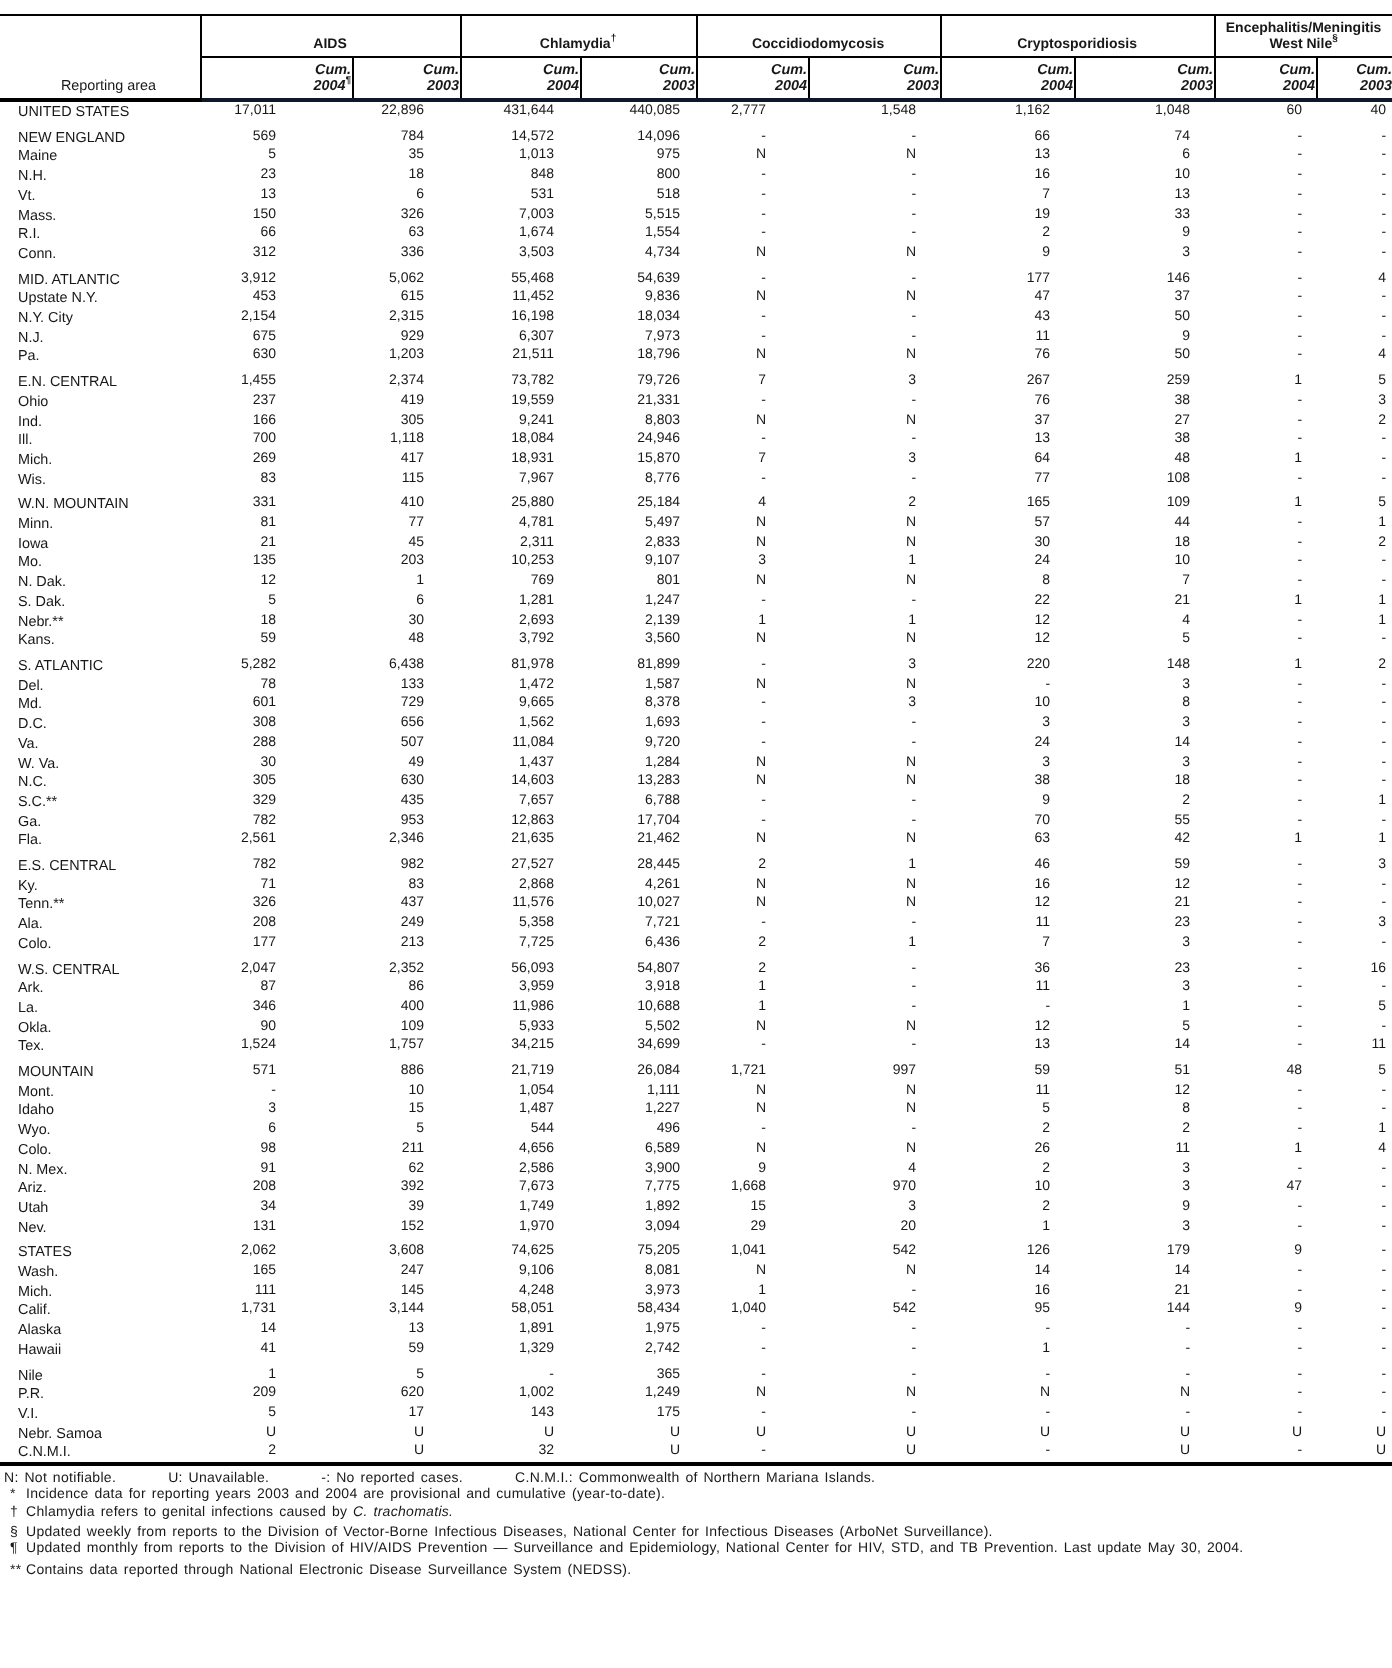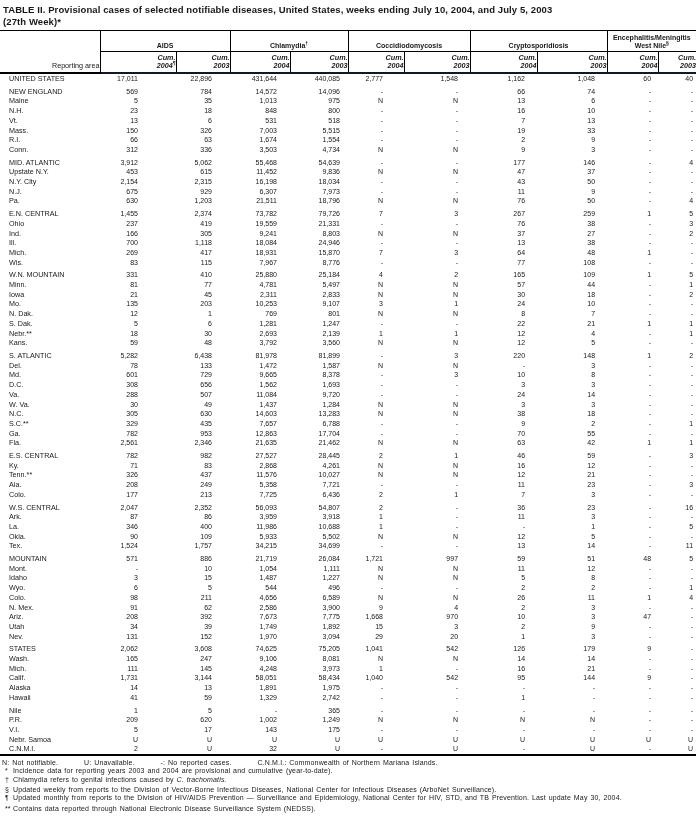--- a/index.html
+++ b/index.html
@@ -1,21 +1,21 @@
 <!DOCTYPE html>
 <html><head>
 <meta charset="utf-8">
 <style>
   html,body{margin:0;padding:0;background:#fff;}
   body{width:696px;height:834px;color:#181818;font-family:"Liberation Sans",sans-serif;overflow:hidden;}
   .page{position:relative;width:696px;padding-top:4px;box-sizing:border-box;}
   .title{font-size:9.5px;font-weight:bold;line-height:11.5px;padding-left:3px;letter-spacing:0.1px;}
   table{width:696px;table-layout:fixed;border-collapse:collapse;margin-top:3px;border-top:1px solid #000;border-bottom:2px solid #000;}
   th,td{padding:0;white-space:nowrap;}
-  .th-area{text-align:right;vertical-align:bottom;font-weight:normal;font-size:7.2px;padding-left:9px;padding-bottom:2px;border-bottom:2px solid #000;}
+  .th-area{text-align:center;vertical-align:bottom;font-weight:normal;font-size:7.2px;padding-left:9px;padding-bottom:2px;border-bottom:2px solid #000;}
   .th-grp{font-size:7px;font-weight:bold;text-align:center;vertical-align:bottom;border-left:1px solid #000;border-bottom:1px solid #000;line-height:8px;padding:3px 0 1px 0;overflow:visible;}
   .th-grp .gl{white-space:pre-line;}
   .th-cum{font-size:7.2px;font-weight:bold;text-align:right;vertical-align:bottom;border-left:1px solid #000;border-bottom:2px solid #0f172a;line-height:8px;padding:2px 0 2px 0;font-style:italic;}
   sup{font-size:5px;vertical-align:super;line-height:0;}
   tbody td{font-size:7px;line-height:9.7px;overflow:hidden;}
   td.area{text-align:left;padding-left:9px;font-size:7.2px;}
   td.val{text-align:right;}
   tr.gap td{height:3px;line-height:3px;}
   
   tbody td:nth-child(2){padding-right:38px;}
@@ -31,24 +31,20 @@
   .footnotes{margin-top:3px;font-size:7px;line-height:8.2px;padding-left:2px;letter-spacing:0.15px;word-spacing:0.8px;}
   .fn-legend span{margin-right:26px;}
   .fn-note{position:relative;padding-left:11px;}
   .fn-note .fn-sym{position:absolute;left:3px;top:0;}
   .fn-note.sp{margin-top:2.5px;}
 </style>
 </head>
 <body>
 
 <div class="page">
-  <div class="title">
-    <div>TABLE II. Provisional cases of selected notifiable diseases, United States, weeks ending July 10, 2004, and July 5, 2003</div>
-    <div>(27th Week)*</div>
-  </div>
 
   <table>
     <colgroup>
       <col style="width:100px">
         <col style="width:76px">
         <col style="width:54px">
       <col style="width:60px">
         <col style="width:58px">
         <col style="width:56px">
       <col style="width:66px">

